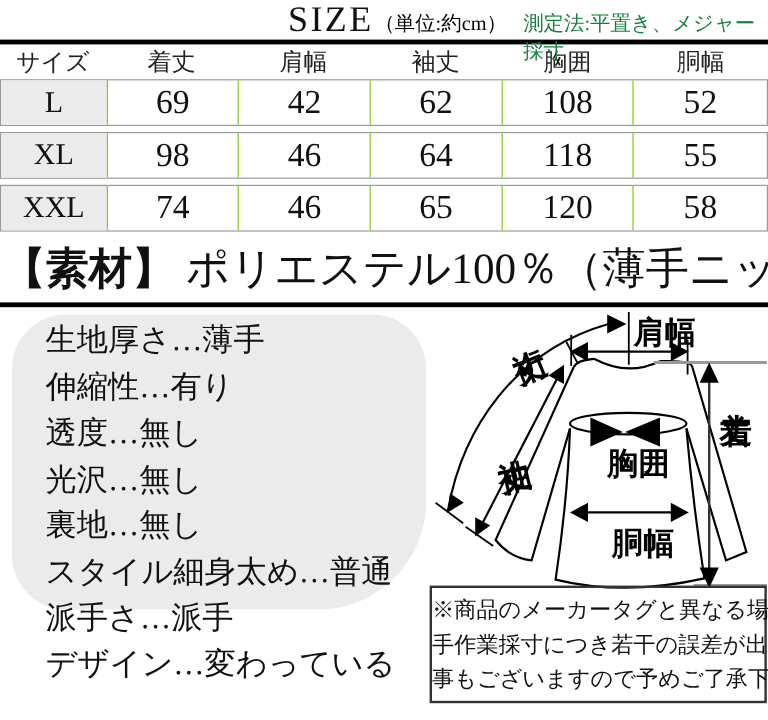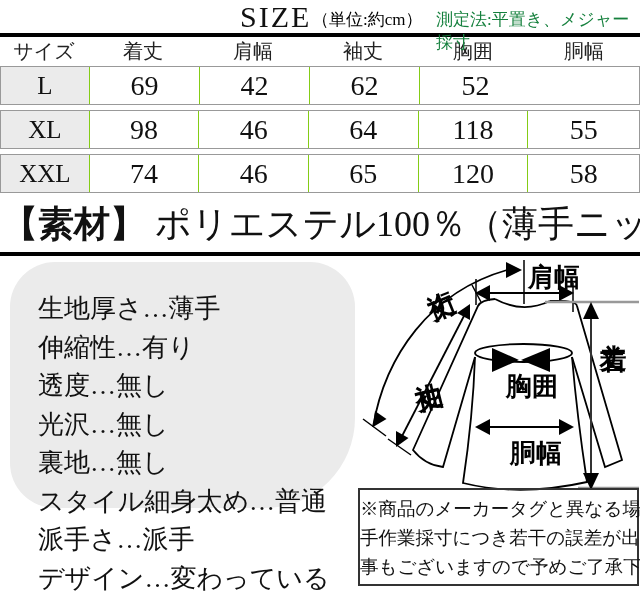--- a/index.html
+++ b/index.html
@@ -25,21 +25,21 @@
   .t-body .t-cell { border-left:1px solid #84cc16; font-size:28px; }
   .t-body .t-cell.c0 { border-left:none; background:#ebebeb; font-size:25px; }
 
   
   .material-line { margin-top:7px; height:52px; font-size:36px; white-space:nowrap; letter-spacing:0px; padding-left:2px; }
   .material-line .mat-label { font-weight:bold; }
 
   
   .bottom { position:relative; width:640px; height:334px; }
   .fabric-box { position:absolute; left:10px; top:6px; width:345px; height:246px;
-                background:#ebebeb; border-radius:45px 45px 90px 45px; padding:28px 0 0 28px; }
+                background:#ebebeb; border-radius:45px 45px 90px 45px; padding:3px 0 0 28px; }
   .prop-line { font-size:26px; line-height:38.5px; color:#111; white-space:nowrap; }
 
   
   .diagram { position:absolute; left:360px; top:0px; width:280px; height:240px; }
   .diagram svg { position:absolute; left:0; top:0; }
   .dlabel { position:absolute; font-weight:bold; font-size:26px; color:#000; white-space:nowrap; }
   .dlabel.vert { writing-mode:vertical-rl; text-orientation:upright; font-size:27px; letter-spacing:1px; }
   .lbl-shoulder { left:168px; top:4px; }
   .lbl-yuki { left:50px; top:16px; transform:rotate(-22deg); }
   .lbl-sleeve { left:42px; top:106px; transform:rotate(-14deg); }
@@ -71,20 +71,21 @@
       <div class="t-cell c2">肩幅</div>
       <div class="t-cell c3">袖丈</div>
       <div class="t-cell c4">胸囲</div>
       <div class="t-cell c5">胴幅</div>
     </div>
     <div class="t-row t-body">
       <div class="t-cell c0">L</div>
       <div class="t-cell c1">69</div>
       <div class="t-cell c2">42</div>
       <div class="t-cell c3">62</div>
+      <div class="t-cell c4">108</div>
       <div class="t-cell c5">52</div>
     </div>
     <div class="t-row t-body">
       <div class="t-cell c0">XL</div>
       <div class="t-cell c1">98</div>
       <div class="t-cell c2">46</div>
       <div class="t-cell c3">64</div>
       <div class="t-cell c4">118</div>
       <div class="t-cell c5">55</div>
     </div>

